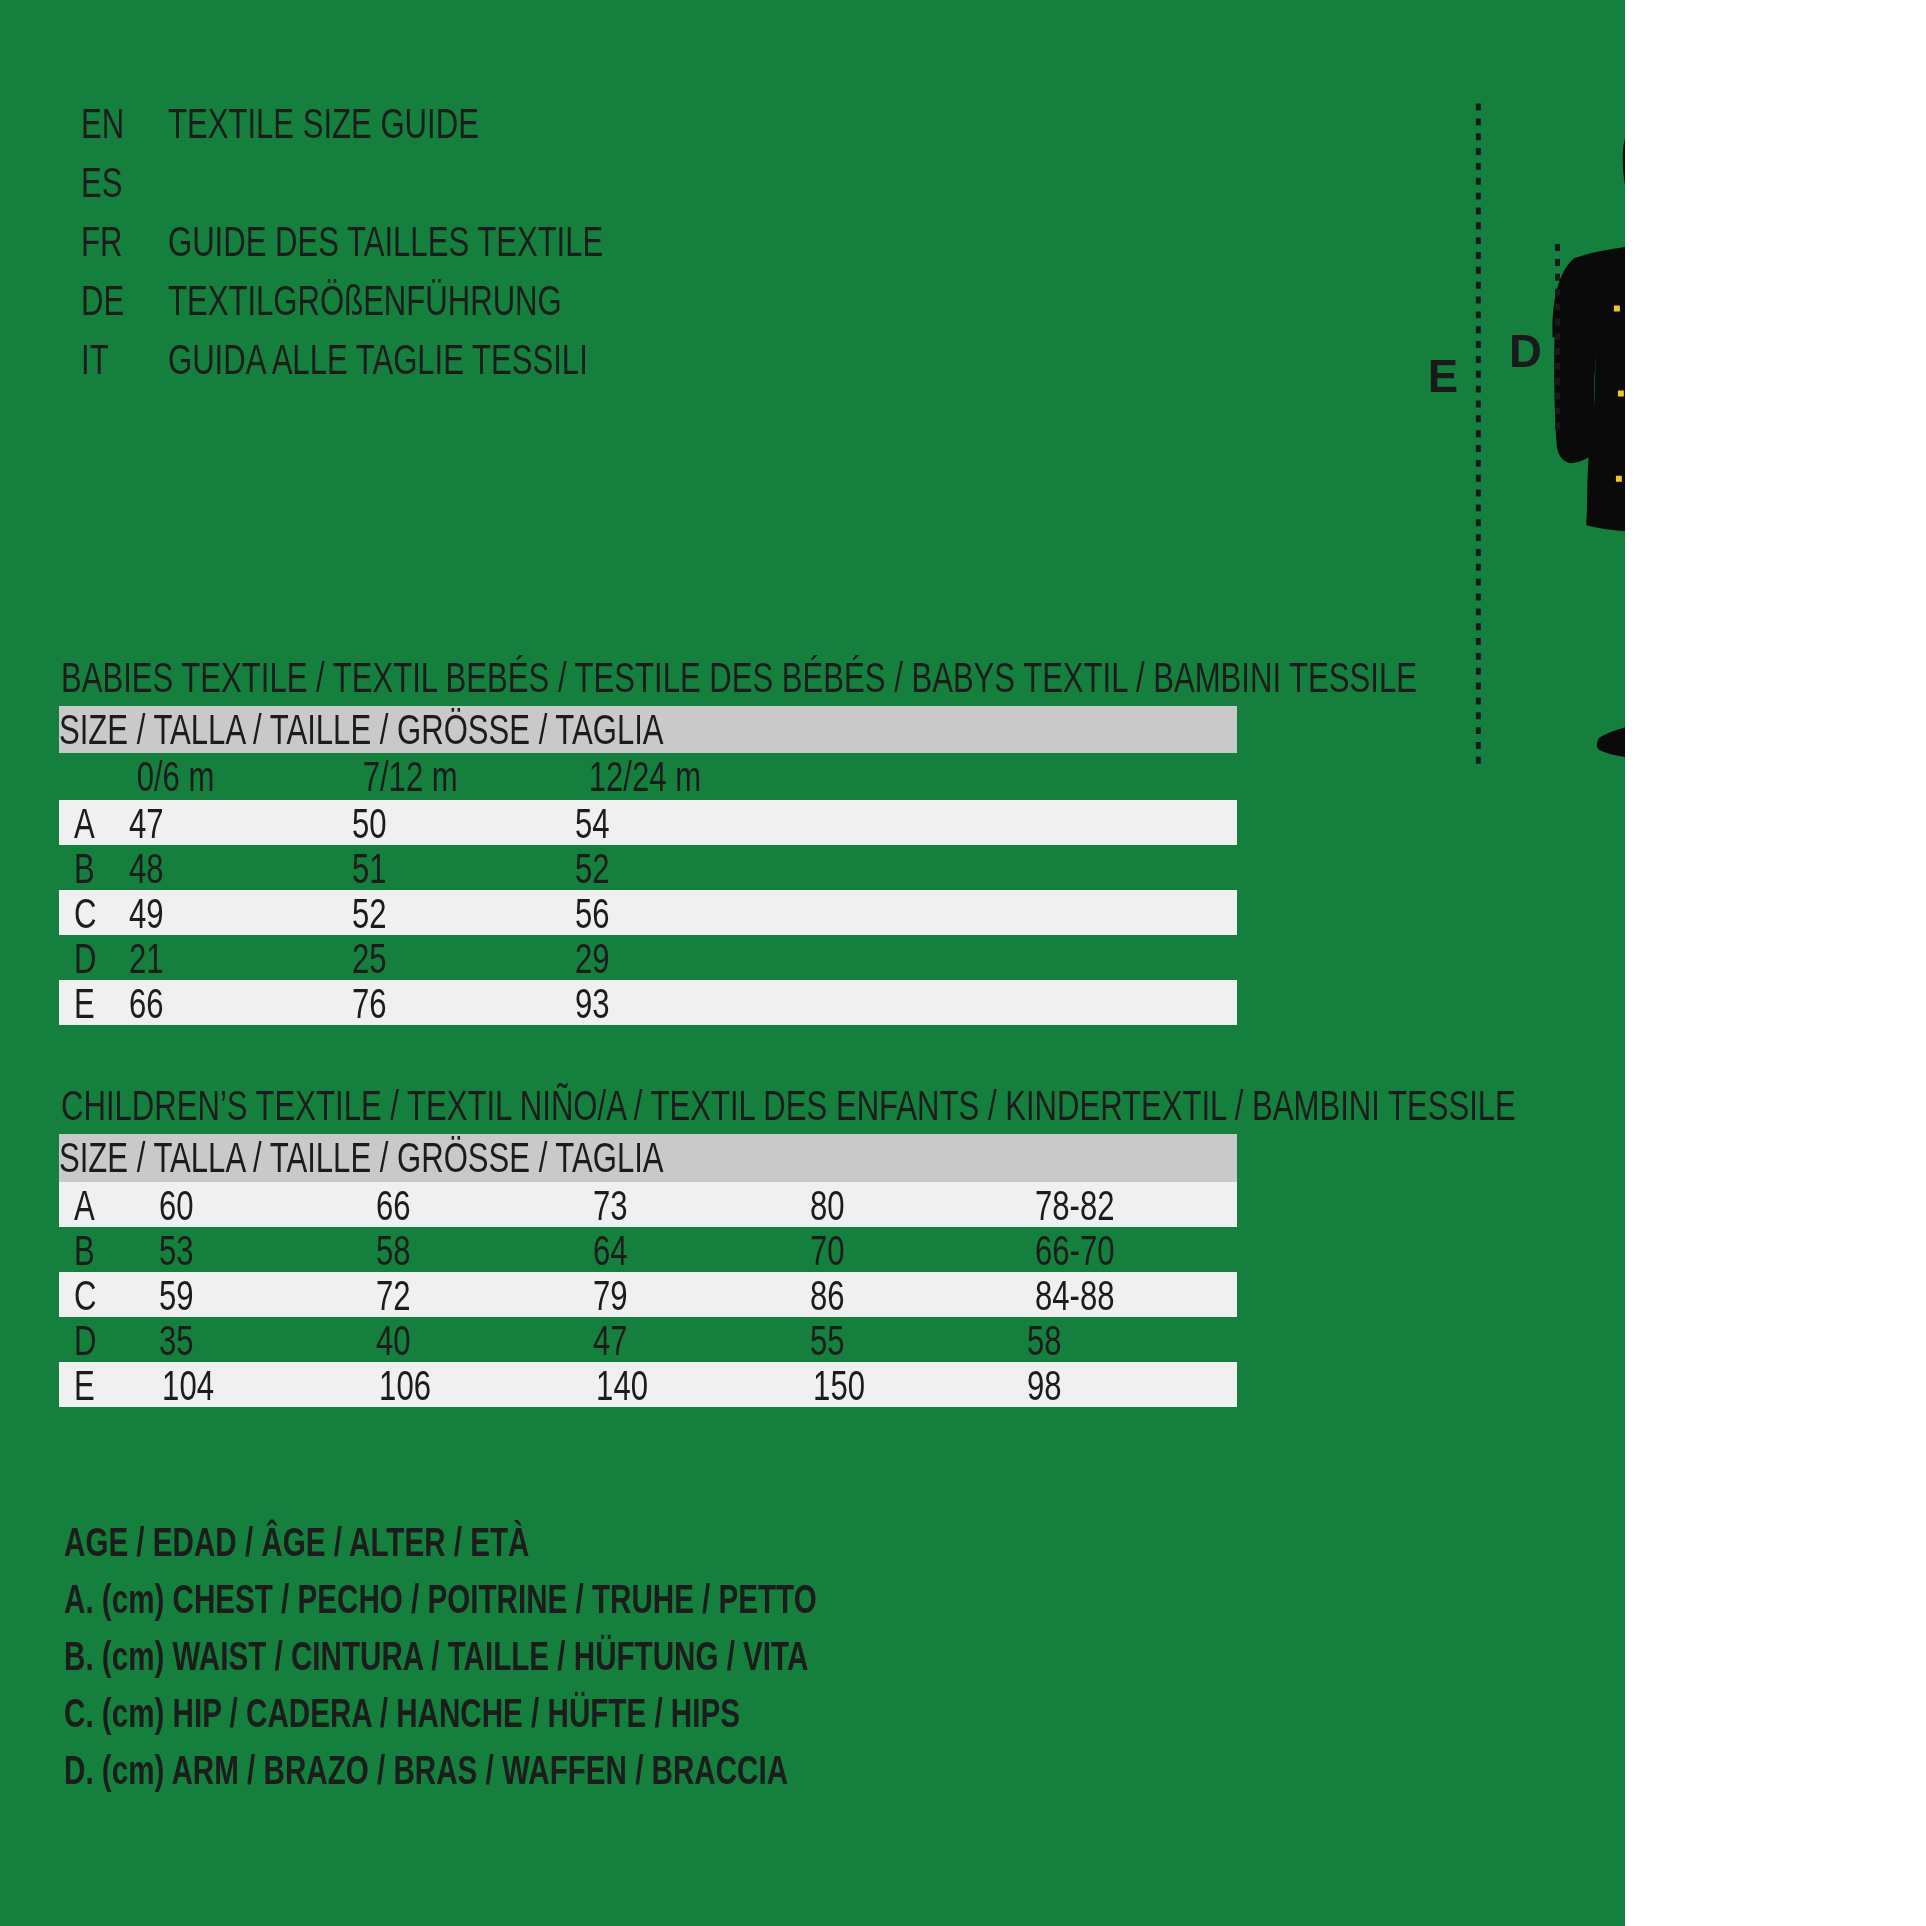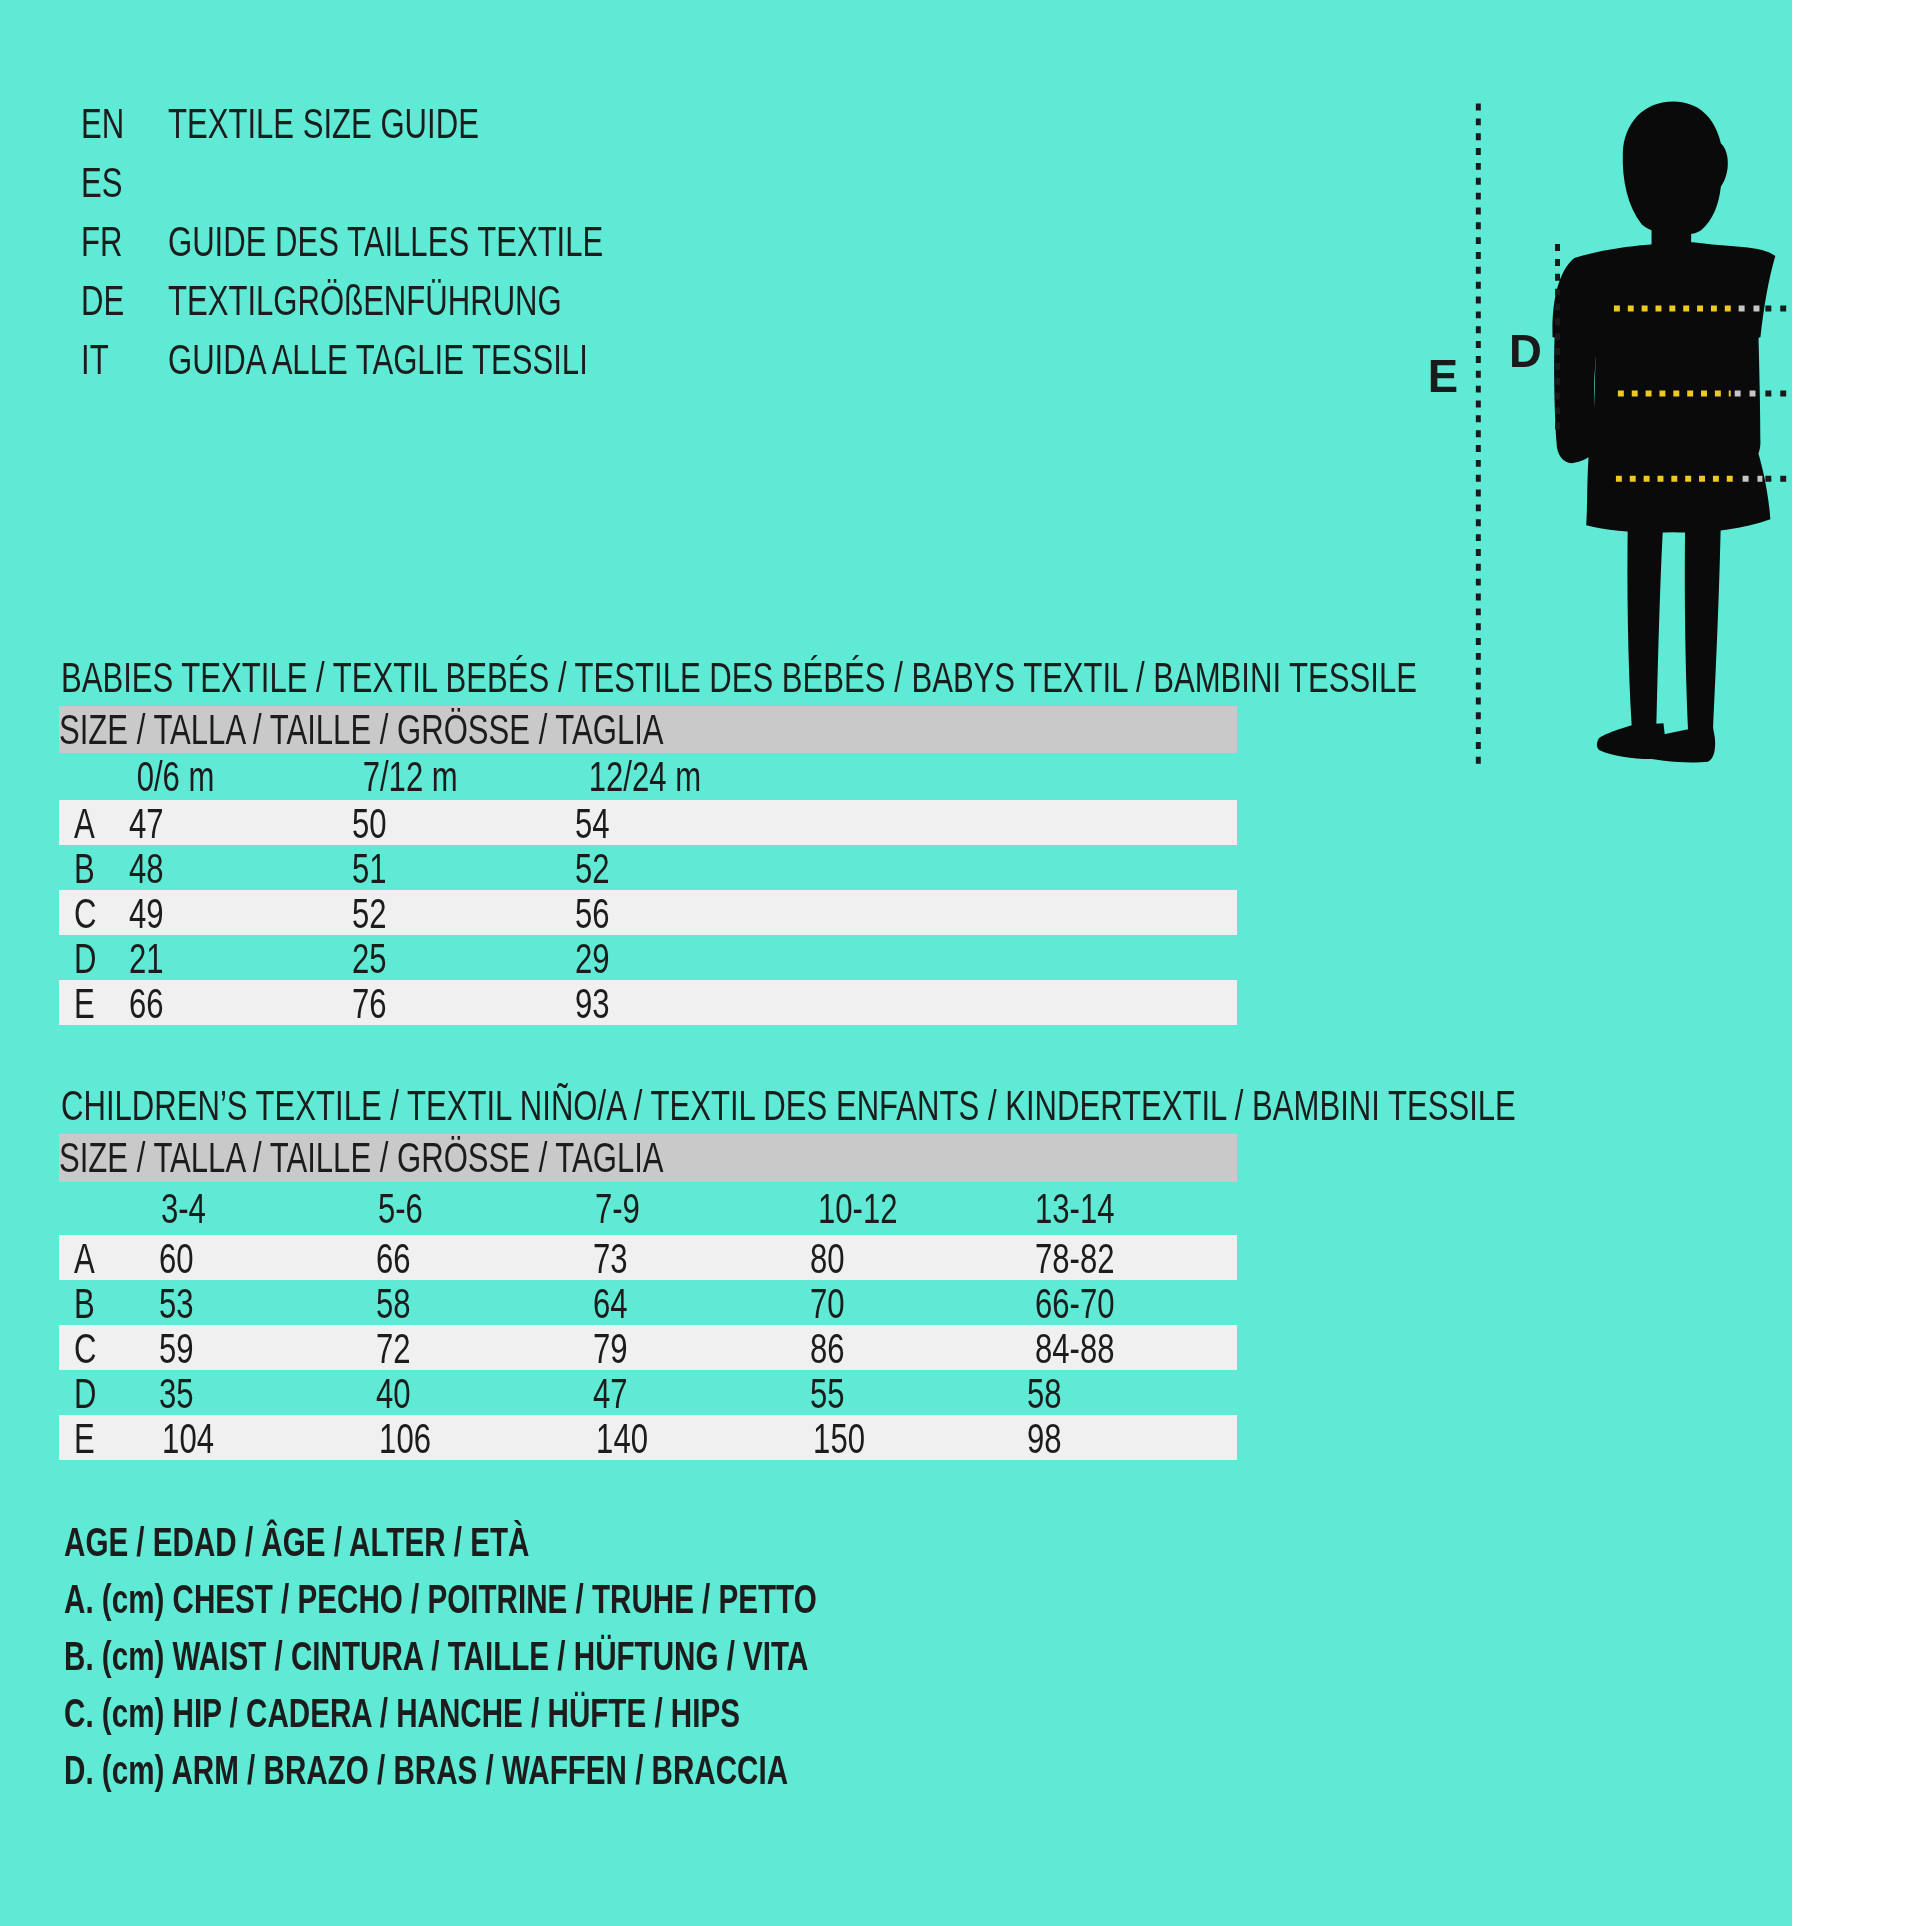--- a/index.html
+++ b/index.html
@@ -1,17 +1,17 @@
 <!DOCTYPE html>
 <html><head>
 <meta charset="utf-8">
 <title>Textile Size Guide</title>
 <style>
   html,body{margin:0;padding:0;background:#ffffff;}
-  .canvas{position:relative;width:1792px;height:1927px;background:#5eead4;overflow:hidden;
+  .canvas{position:relative;width:1625px;height:1927px;background:#15803d;overflow:hidden;
           font-family:"Liberation Sans","DejaVu Sans",sans-serif;color:#1c1c1c;}
   .cond{display:inline-block;transform:scaleX(0.74);transform-origin:0 50%;white-space:nowrap;}
   .cond.ctr{transform-origin:50% 50%;}
 
   
   .lang-block{position:absolute;left:81px;top:94px;}
   .lang-row{display:flex;height:59px;align-items:center;font-size:42px;}
   .lang-code{width:87px;flex:0 0 87px;}
   .lang-text{flex:1;}
 
@@ -156,28 +156,20 @@
   </div>
 
   <div class="sec-heading" style="top:1067px;">
     <span class="cond">CHILDREN’S TEXTILE / TEXTIL NIÑO/A / TEXTIL DES ENFANTS / KINDERTEXTIL / BAMBINI TESSILE</span>
   </div>
 
   <div class="tbl" style="top:1134px;">
     <div class="tbl-bar bar-c">
       <span class="cond">SIZE / TALLA / TAILLE / GRÖSSE / TAGLIA</span>
     </div>
-    <div class="grid-c colhead-c">
-      <div class="cell-letter"></div>
-      <div class="cell-num"><span class="cond ctr">3-4</span></div>
-      <div class="cell-num"><span class="cond ctr">5-6</span></div>
-      <div class="cell-num"><span class="cond ctr">7-9</span></div>
-      <div class="cell-num"><span class="cond ctr">10-12</span></div>
-      <div class="cell-num"><span class="cond ctr">13-14</span></div>
-    </div>
     <div class="grid-c trow stripe">
       <div class="cell-letter"><span class="cond">A</span></div>
       <div class="cell-num"><span class="cond ctr">60</span></div>
       <div class="cell-num"><span class="cond ctr">66</span></div>
       <div class="cell-num"><span class="cond ctr">73</span></div>
       <div class="cell-num"><span class="cond ctr">80</span></div>
       <div class="cell-num"><span class="cond ctr">78-82</span></div>
     </div>
     <div class="grid-c trow">
       <div class="cell-letter"><span class="cond">B</span></div>

